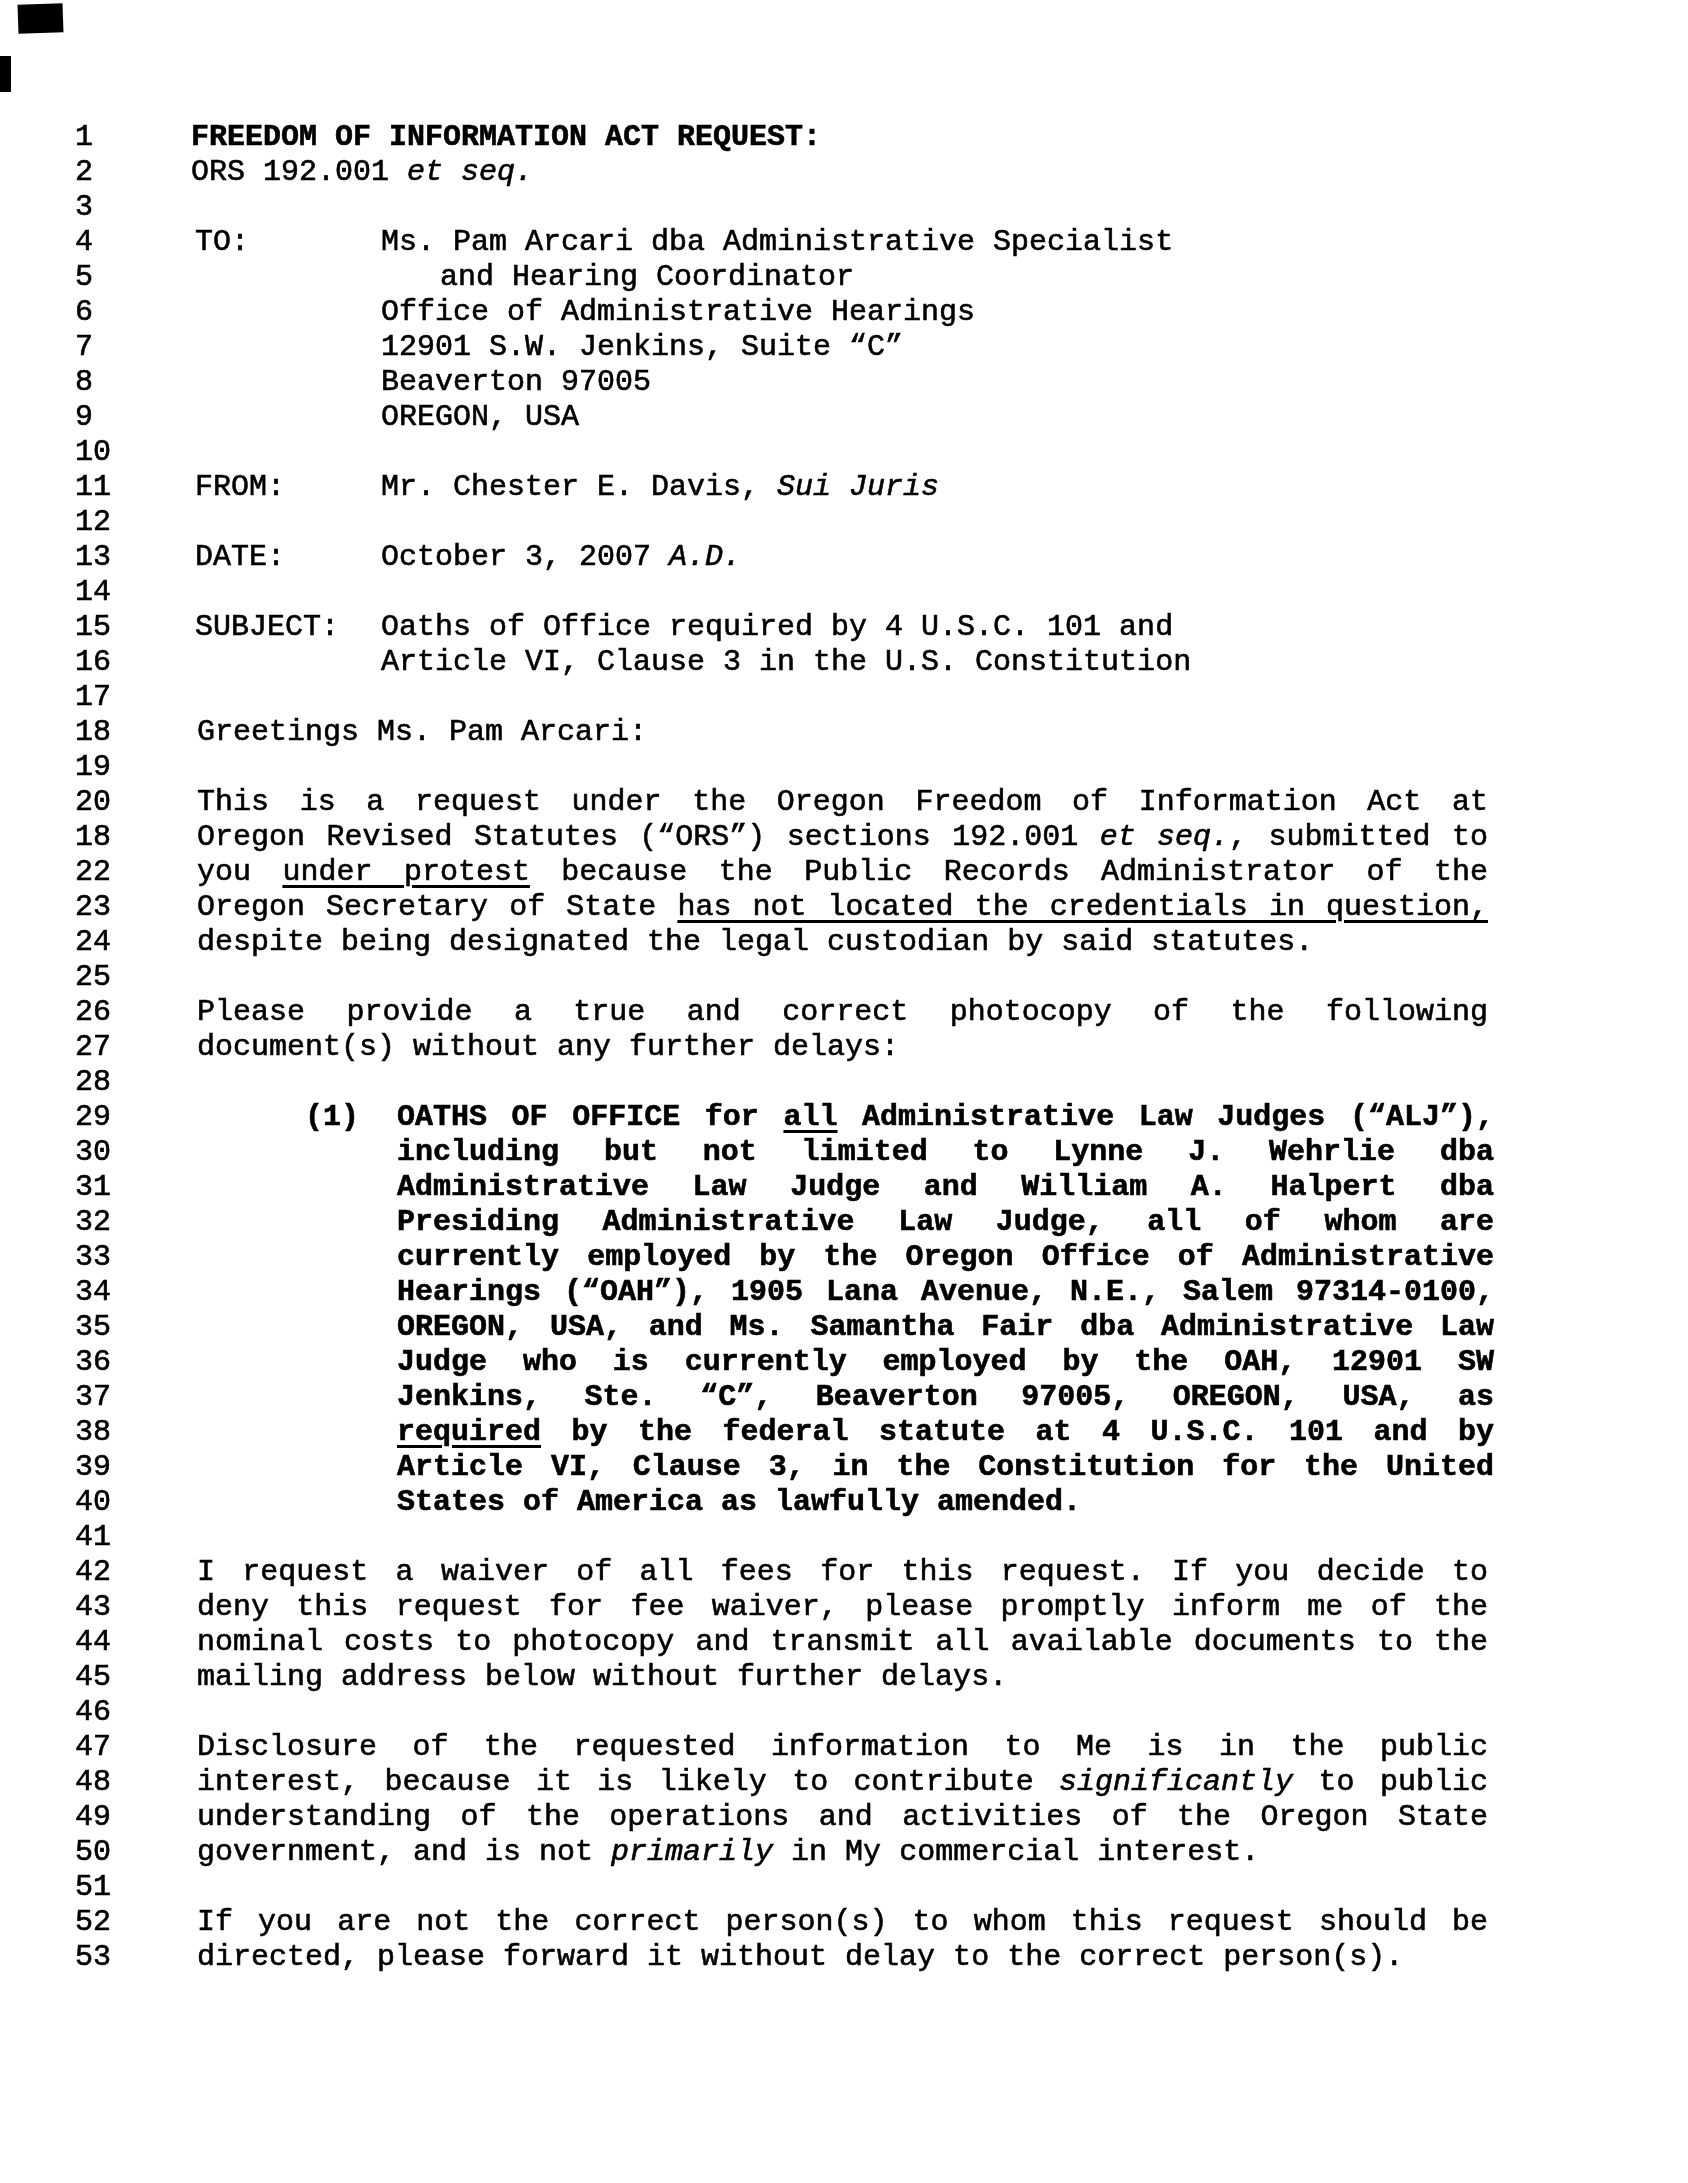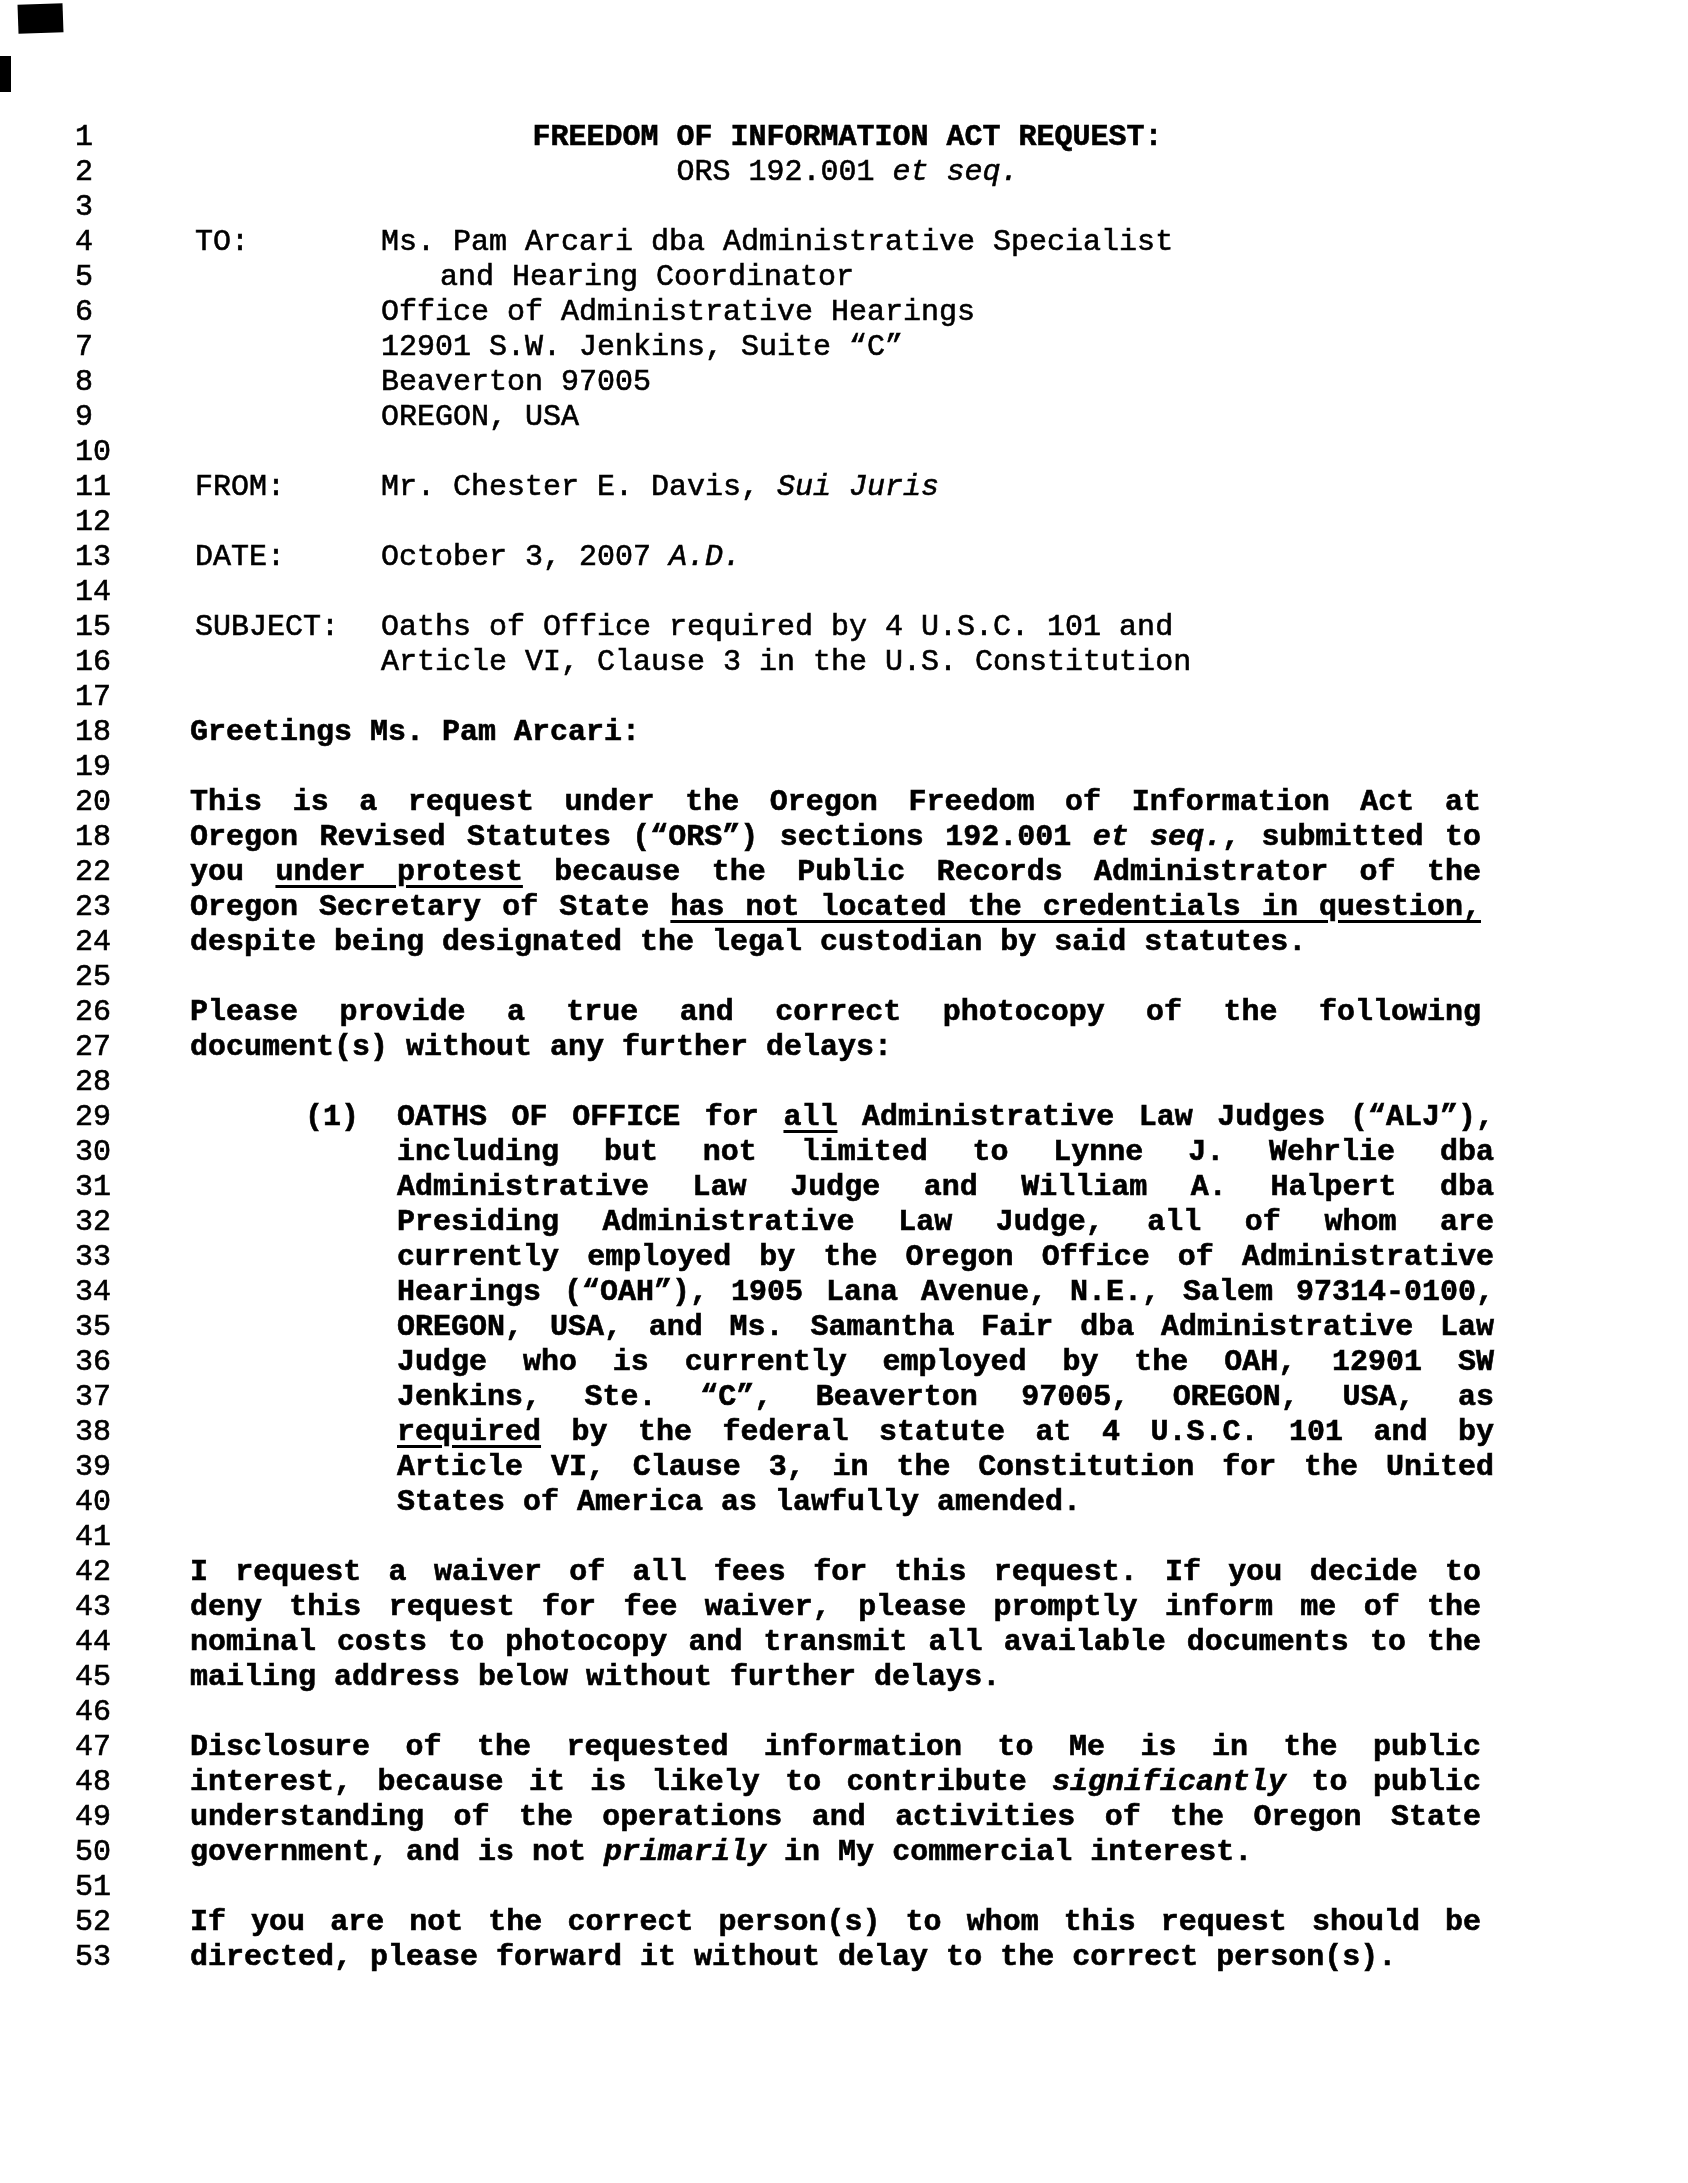--- a/index.html
+++ b/index.html
@@ -14,24 +14,24 @@
     color: #000;
     overflow: hidden;
     -webkit-text-stroke: 0.6px currentColor; 
   }
   .lines { position: absolute; top: 120px; left: 0; right: 0; }
   .row { position: relative; height: 35px; line-height: 35px; }
   .num { position: absolute; left: 75px; }
   .label { position: absolute; left: 195px; }
   .marker { position: absolute; left: 305px; font-weight: 700; }
   .content { position: absolute; white-space: nowrap; }
-  .content.center { left: 202px; width: 1291px; text-align: center; }
+  .content.center { left: 191px; width: 1291px; text-align: left; }
   .content.label, .content.cont { left: 381px; }
   .content.cont2 { left: 440px; }
-  .content.body { left: 190px; width: 1291px; font-weight: bold; }
+  .content.body { left: 197px; width: 1291px; }
   .content.item { left: 397px; width: 1097px; }
   .content.justify {
     white-space: normal;
     text-align: justify;
     text-align-last: justify;
   }
   .b { font-weight: 700; }
   .i { font-style: italic; margin-top: 40px; }
   .u { text-decoration: underline; text-decoration-thickness: 2.6px; text-underline-offset: 4.6px; }
   

